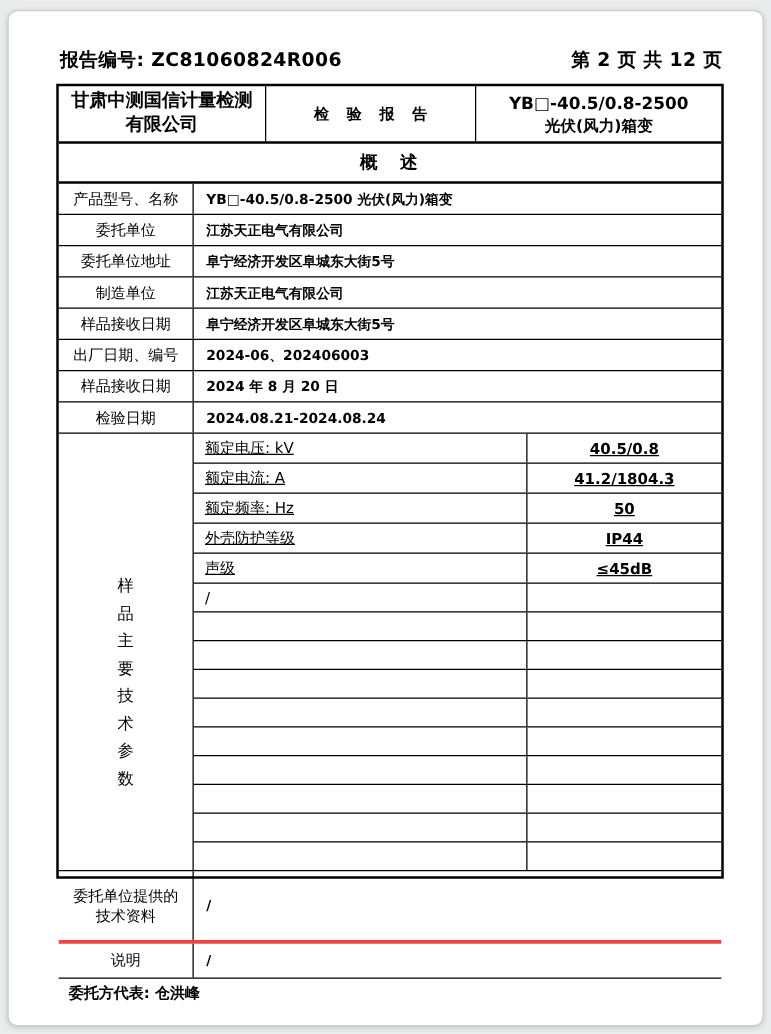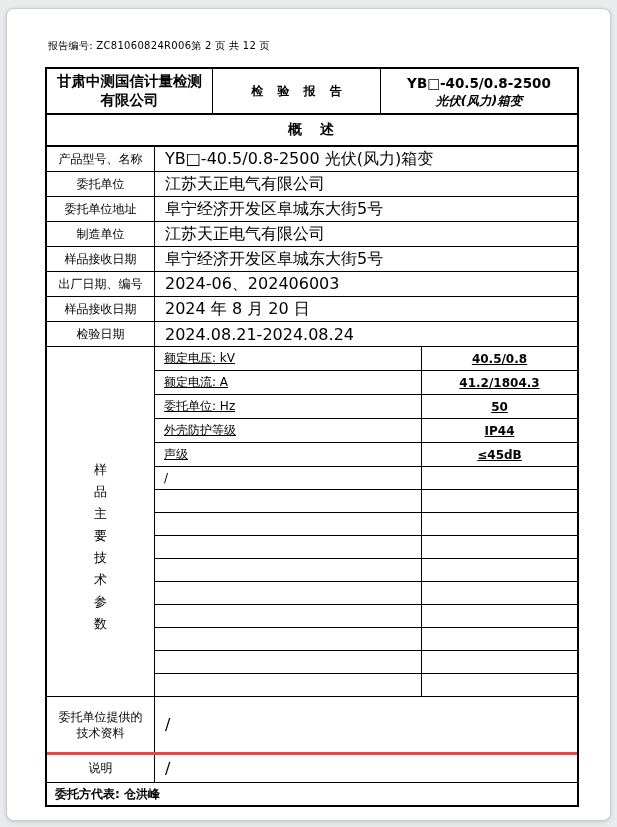--- a/index.html
+++ b/index.html
@@ -16,28 +16,29 @@
     left: 6px; top: 8px; right: 6px; bottom: 6px;
     background: #ffffff;
     border: 1px solid #c9cdd1;
     border-radius: 8px;
     box-shadow: 0 1px 4px rgba(0,0,0,.15);
   }
   .topline {
     position: absolute;
     left: 41px; right: 32px; top: 30px;
     display: flex;
-    font-size: 10px;
-    font-weight: 400;
+    justify-content: space-between;
+    font-size: 15px;
+    font-weight: 700;
     letter-spacing: .3px;
   }
   .rtable {
     position: absolute;
     left: 38px; top: 58px;
-    width: 534px; height: 740px;
+    width: 534px; height: 636px;
     border: 2px solid #000;
     box-sizing: border-box;
     display: flex;
     flex-direction: column;
   }
   .row { display: flex; box-sizing: border-box; flex: 0 0 auto; }
   .cell { box-sizing: border-box; display: flex; align-items: center; min-width: 0; }
 
   
   .r-header { height: 46px; border-bottom: 2px solid #000; }
@@ -50,39 +51,39 @@
     flex: 0 0 168px; border-right: 1px solid #000;
     justify-content: center;
     font-size: 12px; font-weight: 700; letter-spacing: 5px; text-indent: 5px;
   }
   .c-model {
     flex: 1 1 auto;
     flex-direction: column; justify-content: center;
     text-align: center;
   }
   .c-model .m1 { font-size: 13.5px; font-weight: 700; line-height: 18px; }
-  .c-model .m2 { font-size: 12.5px; font-weight: 600; line-height: 17px; font-style: italic; }
+  .c-model .m2 { font-size: 12.5px; font-weight: 600; line-height: 17px; }
 
   
   .r-section { height: 32px; border-bottom: 2px solid #000; }
   .c-section {
     flex: 1 1 auto; justify-content: center;
     font-size: 14px; font-weight: 700; letter-spacing: 2px;
   }
 
   
   .r-info { height: 25px; border-bottom: 1px solid #000; }
   .c-label {
     flex: 0 0 108px; border-right: 1px solid #000;
     justify-content: center; text-align: center;
     font-size: 12px; font-weight: 500;
   }
   .c-value {
     flex: 1 1 auto; padding-left: 10px;
-    font-size: 16px; font-weight: 400;
+    font-size: 11px; font-weight: 700;
     white-space: nowrap;
   }
 
   
   .r-tech { height: 350px; border-bottom: 1px solid #000; }
   .c-side {
     flex: 0 0 108px; border-right: 1px solid #000;
     justify-content: center; align-items: flex-start;
     padding-top: 112px;
   }
@@ -193,21 +194,21 @@
       <div class="tech-rows" id="tech-rows">
           <div class="trow h24">
             <div class="c-tname">额定电压: kV</div>
             <div class="c-tvalue">40.5/0.8</div>
           </div>
           <div class="trow h24">
             <div class="c-tname">额定电流: A</div>
             <div class="c-tvalue">41.2/1804.3</div>
           </div>
           <div class="trow h24">
-            <div class="c-tname">委托单位: Hz</div>
+            <div class="c-tname">额定频率: Hz</div>
             <div class="c-tvalue">50</div>
           </div>
           <div class="trow h24">
             <div class="c-tname">外壳防护等级</div>
             <div class="c-tvalue">IP44</div>
           </div>
           <div class="trow h24">
             <div class="c-tname">声级</div>
             <div class="c-tvalue">≤45dB</div>
           </div>

